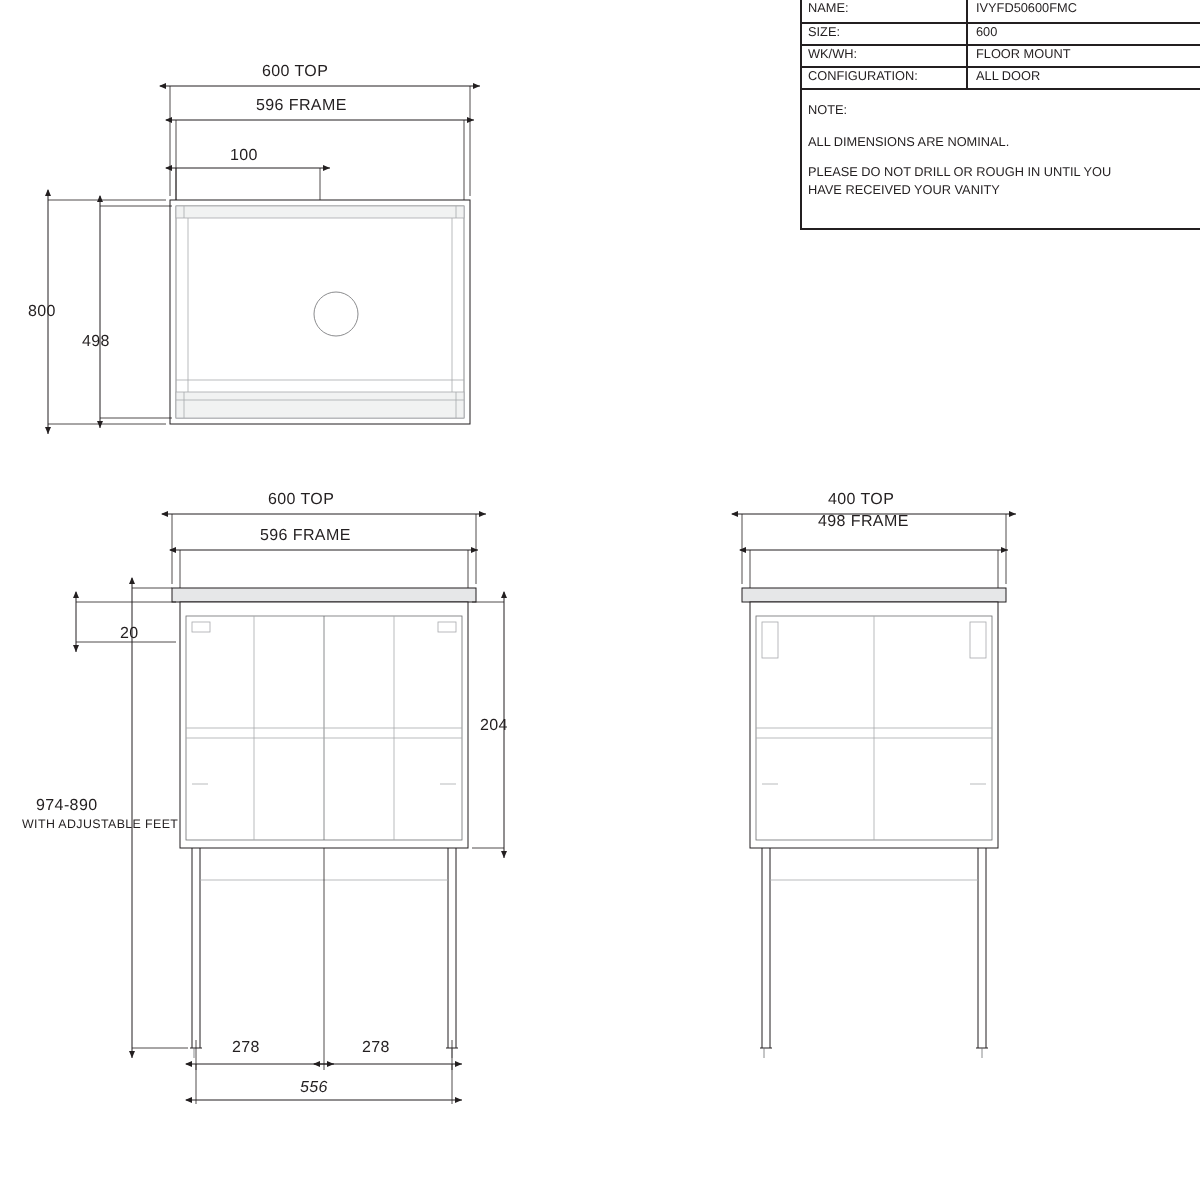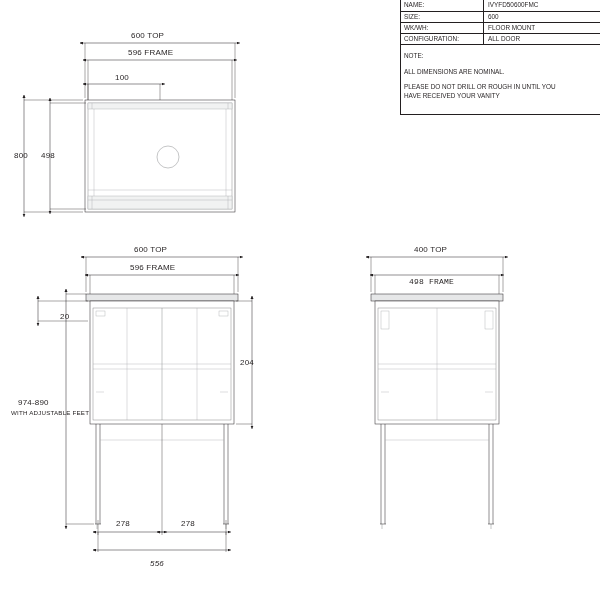--- a/index.html
+++ b/index.html
@@ -265,28 +265,28 @@
       <line x1="375" y1="275" x2="375" y2="294" class="ext"></line>
       <line x1="499" y1="275" x2="499" y2="294" class="ext"></line>
       <line x1="370" y1="275" x2="504" y2="275" class="dimline" marker-start="url(#arS)" marker-end="url(#ar)"></line>
     </g>
   </svg>
 
   <div class="lbl" style="left:131px; top:31px;">600 TOP</div>
   <div class="lbl" style="left:128px; top:48px;">596 FRAME</div>
   <div class="lbl" style="left:115px; top:73px;">100</div>
   <div class="lbl" style="left:14px; top:151px;">800</div>
-  <div class="lbl" style="left:41px; top:151px;">498</div>
+  <div class="lbl" style="left:41px; top:166px;">498</div>
 
   <div class="lbl" style="left:134px; top:245px;">600 TOP</div>
   <div class="lbl" style="left:130px; top:263px;">596 FRAME</div>
   <div class="lbl" style="left:60px; top:312px;">20</div>
   <div class="lbl" style="left:240px; top:358px;">204</div>
   <div class="lbl" style="left:18px; top:398px;">974-890</div>
   <div class="lbl sm" style="left:11px; top:409px;">WITH ADJUSTABLE FEET</div>
   <div class="lbl" style="left:116px; top:519px;">278</div>
   <div class="lbl" style="left:181px; top:519px;">278</div>
-  <div class="lbl" style="left:150px; top:559px;font-style:italic;">556</div>
+  <div class="lbl" style="left:150px; top:539px;font-style:italic;">556</div>
 
   <div class="lbl" style="left:414px; top:245px;">400 TOP</div>
-  <div class="lbl" style="left:409px; top:277px;font-family:Liberation Mono, monospace;">498 FRAME</div>
+  <div class="lbl" style="left:409px; top:256px;">498 FRAME</div>
 
 </div>
 
 </body></html>

